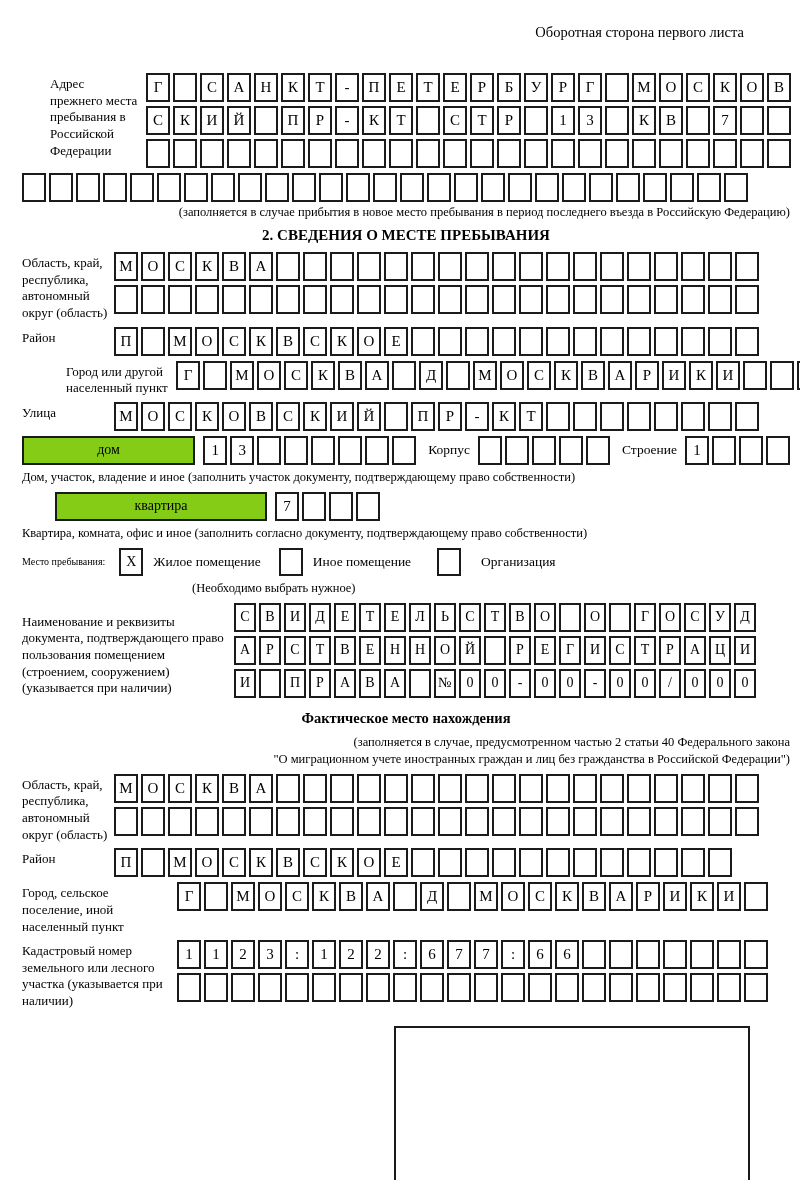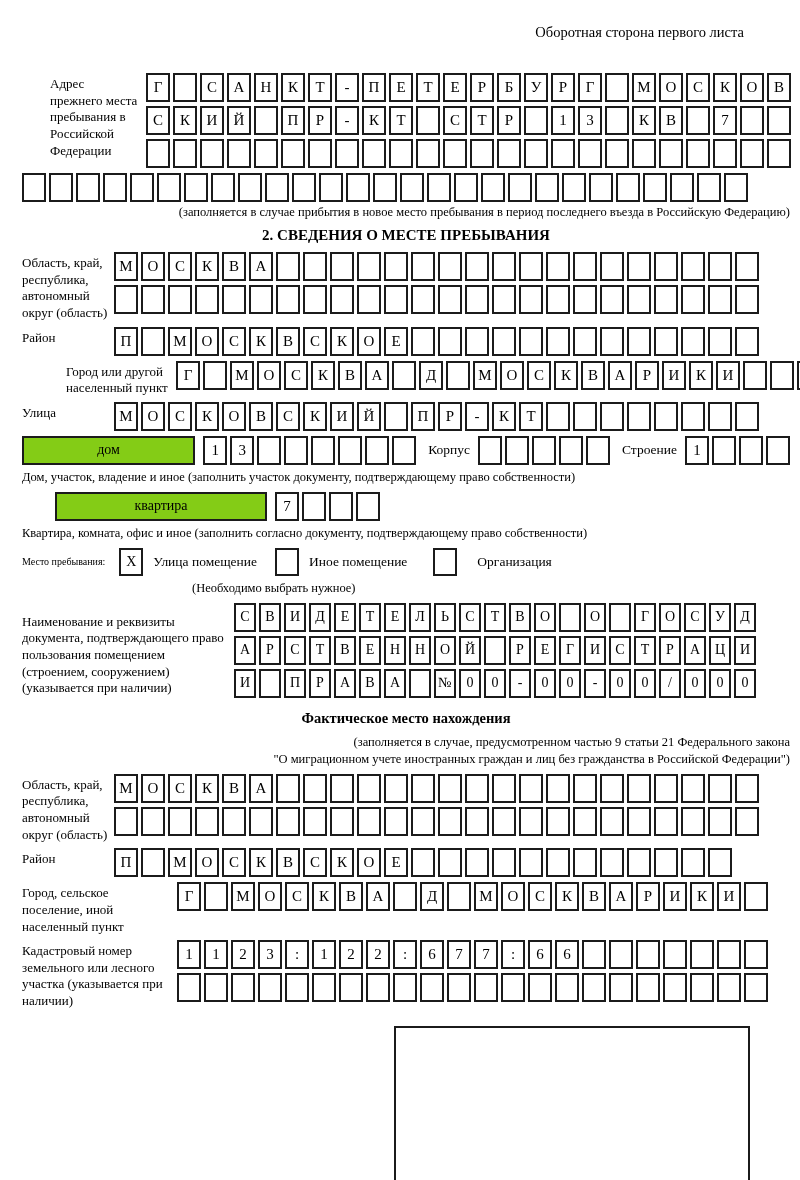--- a/index.html
+++ b/index.html
@@ -357,21 +357,21 @@
         <div class="cell"></div>
         <div class="cell"></div>
         <div class="cell"></div>
       </div>
   </div>
   <div class="note">Квартира, комната, офис и иное (заполнить согласно документу, подтверждающему право собственности)</div>
 
   <div class="row-inline">
     <span class="stay-label">Место пребывания:</span>
     <div class="checkbox">X</div>
-    <span class="opt-label">Улица помещение</span>
+    <span class="opt-label">Жилое помещение</span>
     <div class="checkbox" style="margin-left:18px;"></div>
     <span class="opt-label">Иное помещение</span>
     <div class="checkbox" style="margin-left:26px;margin-right:20px;"></div>
     <span class="opt-label">Организация</span>
   </div>
   <div class="note" style="margin-left:170px;">(Необходимо выбрать нужное)</div>
 
   <div class="field">
     <div class="label w212">Наименование и реквизиты документа, подтверждающего право пользования помещением (строением, сооружением) (указывается при наличии)</div>
     <div class="rows">
@@ -441,21 +441,21 @@
           <div class="cell">0</div>
           <div class="cell">/</div>
           <div class="cell">0</div>
           <div class="cell">0</div>
           <div class="cell">0</div>
         </div>
     </div>
   </div>
 
   <div class="sub-title">Фактическое место нахождения</div>
-  <div class="note center" style="margin-bottom:2px;">(заполняется в случае, предусмотренном частью 9 статьи 21 Федерального закона</div>
+  <div class="note center" style="margin-bottom:2px;">(заполняется в случае, предусмотренном частью 2 статьи 40 Федерального закона</div>
   <div class="note center">"О миграционном учете иностранных граждан и лиц без гражданства в Российской Федерации")</div>
 
   <div class="field">
     <div class="label w92">Область, край, республика, автономный округ (область)</div>
     <div class="rows">
       <div class="cells">
           <div class="cell">М</div>
           <div class="cell">О</div>
           <div class="cell">С</div>
           <div class="cell">К</div>

